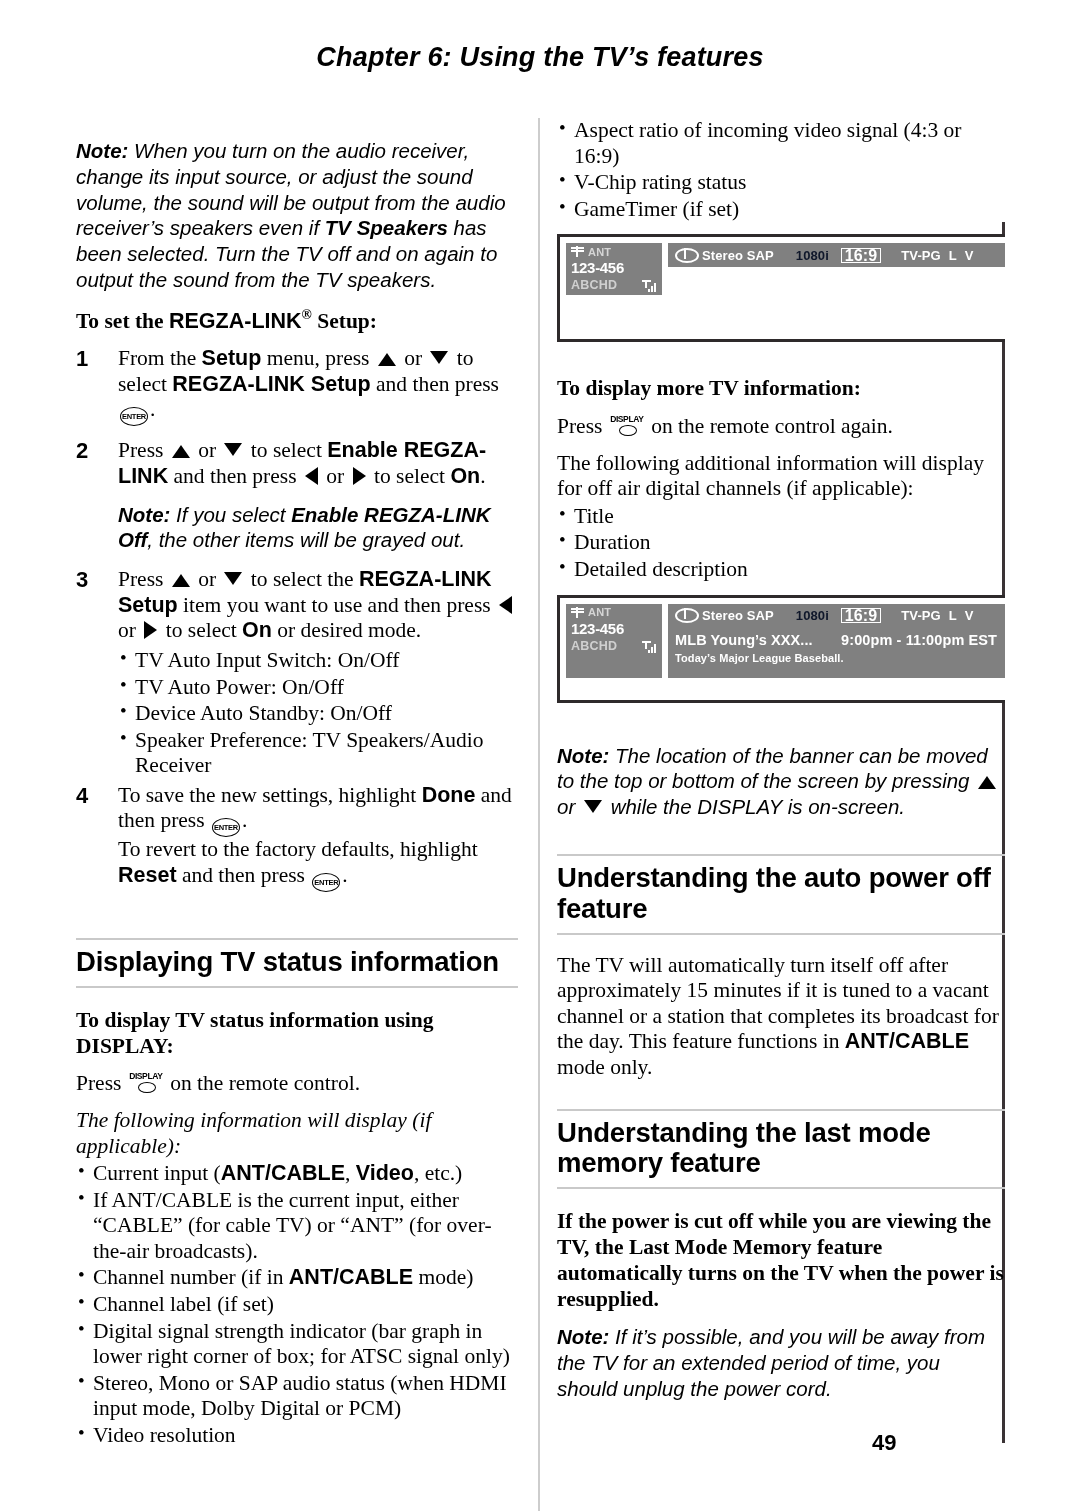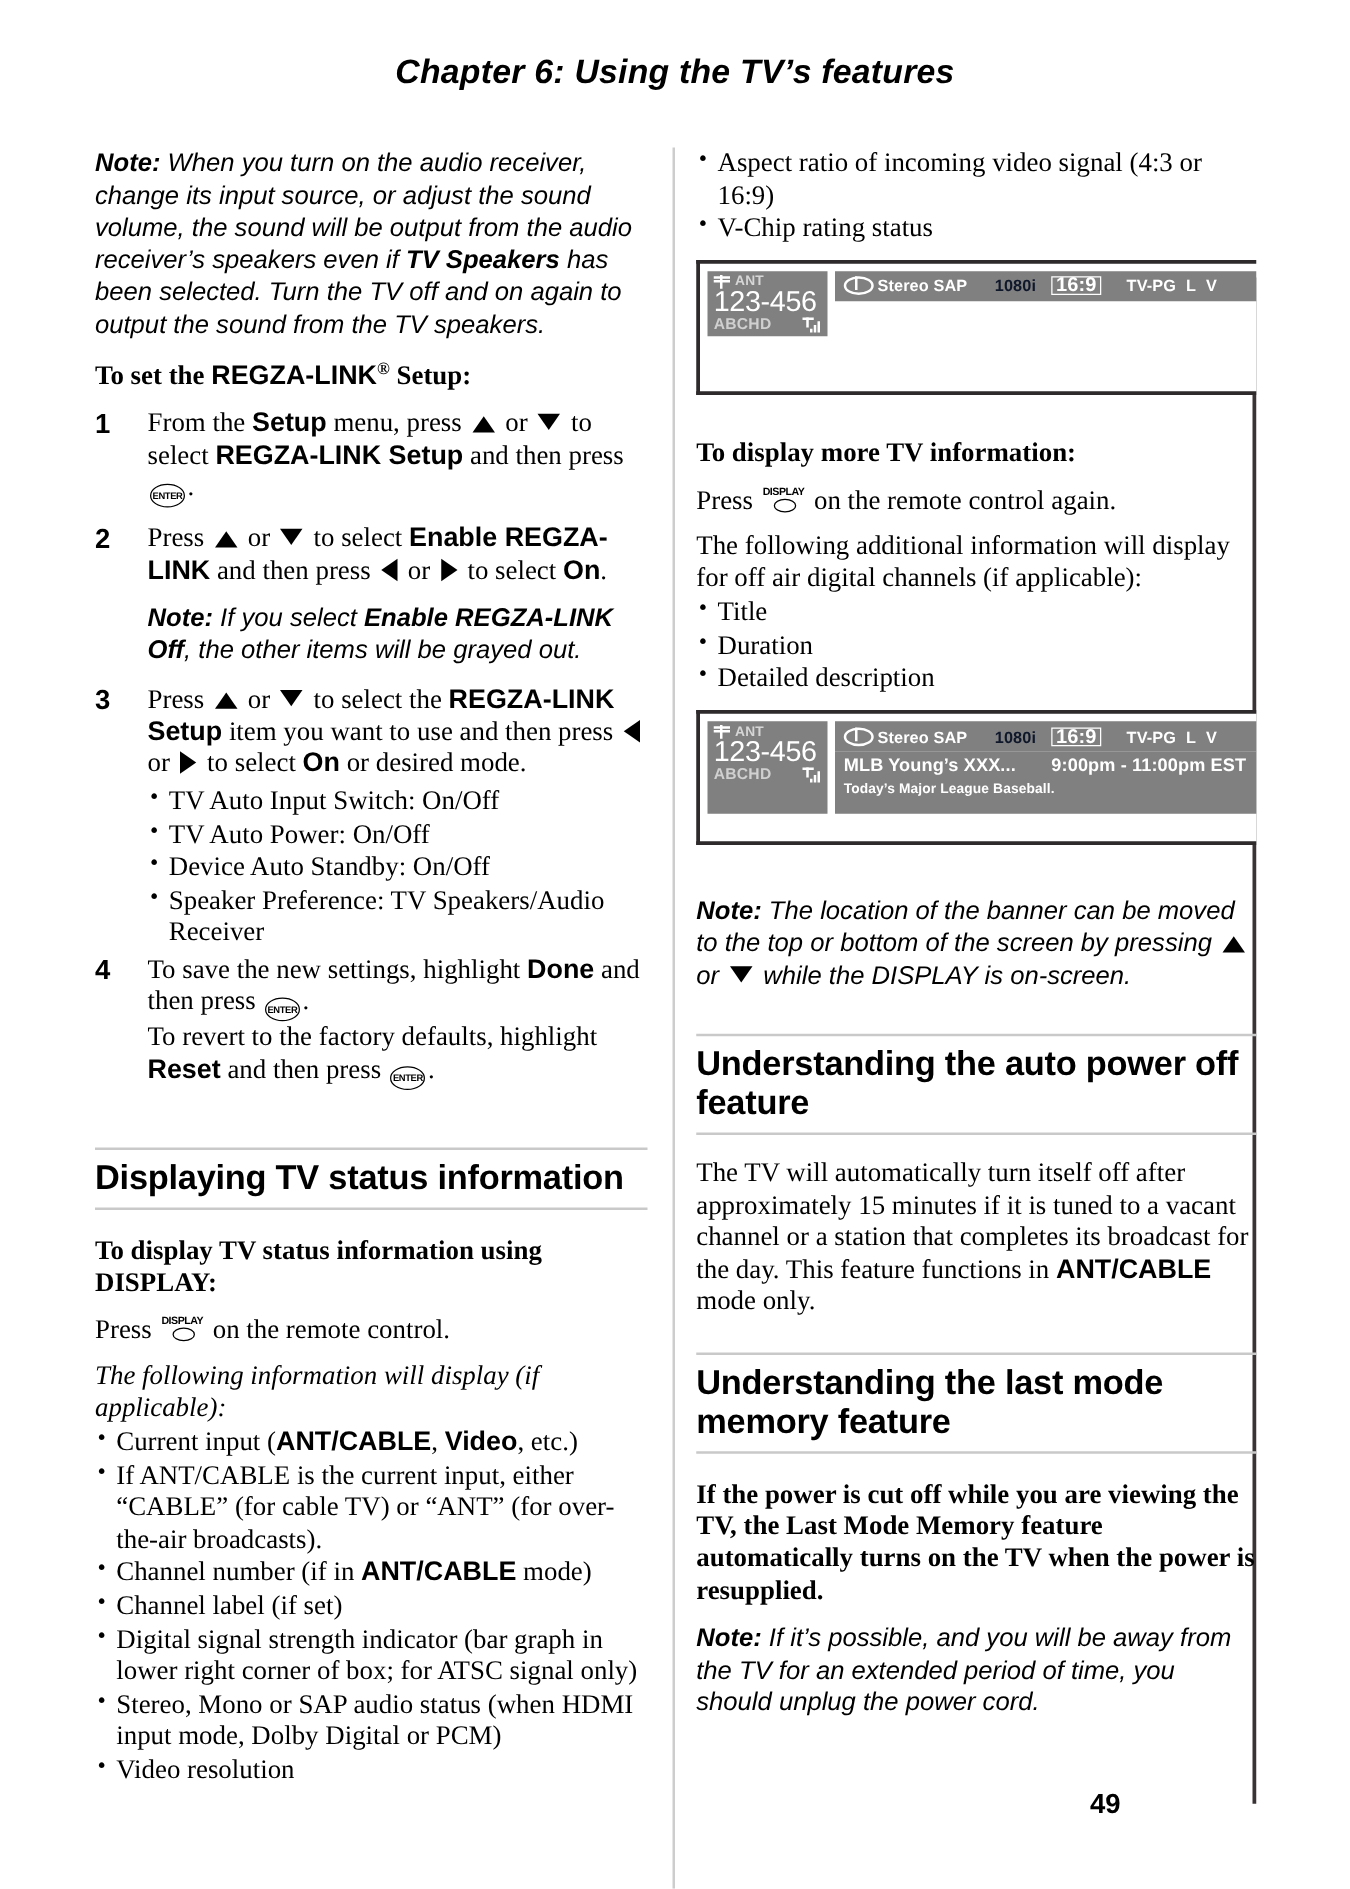--- a/index.html
+++ b/index.html
@@ -29,21 +29,21 @@
     font-weight: bold;
     font-size: 27px;
     letter-spacing: 0.2px;
   }
 
   
   .col {
     position: absolute;
     top: 118px;
   }
-  .col-left  { left: 76px;  width: 442px; }
+  .col-left  { left: 76px;  width: 442px; margin-top: 20px; }
   .col-right { left: 557px; width: 448px; }
 
   .col-divider {
     position: absolute;
     left: 538px;
     top: 118px;
     width: 2px;
     height: 1510px;
     background: #cdcdcd;
   }
@@ -262,22 +262,22 @@
   }
   .ant-icon::after {
     content: "";
     position: absolute;
     left: 0px; top: 1px;
     width: 13px; height: 2px;
     background: #ffffff;
     box-shadow: 0 3px 0 0 #ffffff;
   }
   .tv-chan {
-    font-size: 23px;
-    font-weight: normal;
+    font-size: 15px;
+    font-weight: bold;
     line-height: 19px;
     color: #ffffff;
     letter-spacing: -0.3px;
   }
   .tv-left-row3 {
     display: flex;
     align-items: flex-end;
     justify-content: space-between;
     font-size: 12.5px;
     font-weight: bold;
@@ -478,20 +478,21 @@
       <li>Video resolution</li>
     </ul>
 
   </div>
 
   <div class="col col-right">
 
     <ul class="bul">
       <li>Aspect ratio of incoming video signal (4:3 or 16:9)</li>
       <li>V-Chip rating status</li>
+      <li>GameTimer (if set)</li>
     </ul>
 
     <div class="tv-box b1" style="margin-top:12px;">
       <div class="tv-banner">
         <div class="tv-left">
           <div class="tv-left-row1">
             <span class="ant-icon"></span>
             <span>ANT</span>
           </div>
           <div class="tv-chan">123-456</div>

